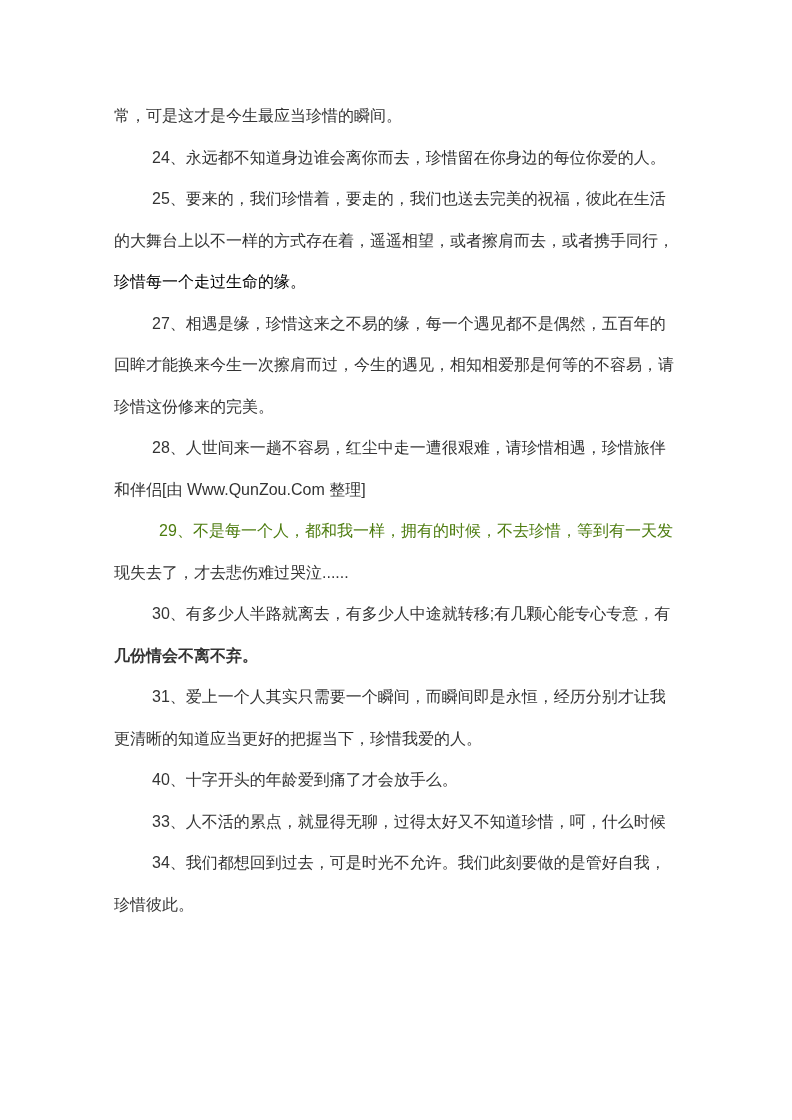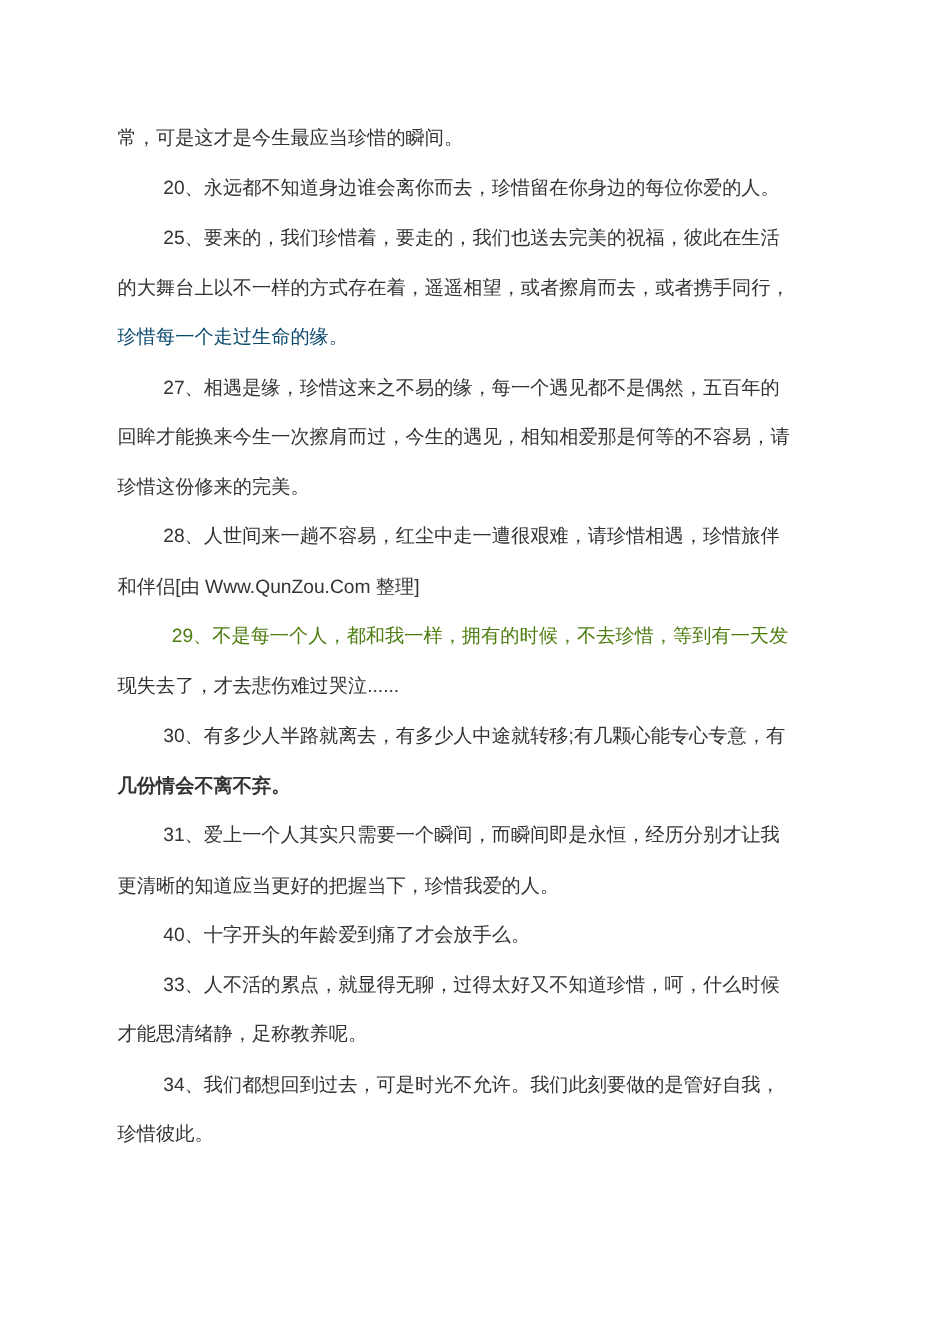--- a/index.html
+++ b/index.html
@@ -10,55 +10,54 @@
   .page {
     position: relative;
     width: 792px;
     height: 1120px;
     background: #ffffff;
     overflow: hidden;
     font-family: "Liberation Sans", "DejaVu Sans", sans-serif;
   }
   .content {
     position: absolute;
-    left: 98px;
+    left: 114px;
     top: 95px;
     width: 566px;
   }
   .line {
     font-size: 16px;
     line-height: 41.5px;
     color: #333333;
     white-space: nowrap;
     letter-spacing: 0px;
   }
   .line.indent {
     text-indent: 38px;
   }
 </style>
 </head>
 <body>
 
 <div class="page">
   <div class="content">
     <div class="line" style="color: rgb(51, 51, 51);">常，可是这才是今生最应当珍惜的瞬间。</div>
-    <div class="line indent" style="color: rgb(51, 51, 51);">20、永远都不知道身边谁会离你而去，珍惜留在你身边的每位你爱的人。</div>
+    <div class="line indent" style="color: rgb(51, 51, 51);">24、永远都不知道身边谁会离你而去，珍惜留在你身边的每位你爱的人。</div>
     <div class="line indent" style="color: rgb(51, 51, 51);">25、要来的，我们珍惜着，要走的，我们也送去完美的祝福，彼此在生活</div>
     <div class="line" style="color: rgb(51, 51, 51);">的大舞台上以不一样的方式存在着，遥遥相望，或者擦肩而去，或者携手同行，</div>
-    <div class="line" style="color: #0c4a6e;">珍惜每一个走过生命的缘。</div>
+    <div class="line" style="color: #000000;">珍惜每一个走过生命的缘。</div>
     <div class="line indent" style="color: rgb(51, 51, 51);">27、相遇是缘，珍惜这来之不易的缘，每一个遇见都不是偶然，五百年的</div>
     <div class="line" style="color: rgb(51, 51, 51);">回眸才能换来今生一次擦肩而过，今生的遇见，相知相爱那是何等的不容易，请</div>
     <div class="line" style="color: rgb(51, 51, 51);">珍惜这份修来的完美。</div>
     <div class="line indent" style="color: rgb(51, 51, 51);">28、人世间来一趟不容易，红尘中走一遭很艰难，请珍惜相遇，珍惜旅伴</div>
     <div class="line" style="color: rgb(51, 51, 51);">和伴侣[由 Www.QunZou.Com 整理]</div>
     <div class="line indent" style="color: #4d7c0f; text-align: center;">29、不是每一个人，都和我一样，拥有的时候，不去珍惜，等到有一天发</div>
     <div class="line" style="color: rgb(51, 51, 51);">现失去了，才去悲伤难过哭泣......</div>
     <div class="line indent" style="color: rgb(51, 51, 51);">30、有多少人半路就离去，有多少人中途就转移;有几颗心能专心专意，有</div>
     <div class="line" style="color: rgb(51, 51, 51); font-weight: bold;">几份情会不离不弃。</div>
     <div class="line indent" style="color: rgb(51, 51, 51);">31、爱上一个人其实只需要一个瞬间，而瞬间即是永恒，经历分别才让我</div>
     <div class="line" style="color: rgb(51, 51, 51);">更清晰的知道应当更好的把握当下，珍惜我爱的人。</div>
     <div class="line indent" style="color: rgb(51, 51, 51);">40、十字开头的年龄爱到痛了才会放手么。</div>
     <div class="line indent" style="color: rgb(51, 51, 51);">33、人不活的累点，就显得无聊，过得太好又不知道珍惜，呵，什么时候</div>
-    <div class="line" style="color: rgb(51, 51, 51);">才能思清绪静，足称教养呢。</div>
     <div class="line indent" style="color: rgb(51, 51, 51);">34、我们都想回到过去，可是时光不允许。我们此刻要做的是管好自我，</div>
     <div class="line" style="color: rgb(51, 51, 51);">珍惜彼此。</div>
   </div>
 </div>
 
 </body></html>

